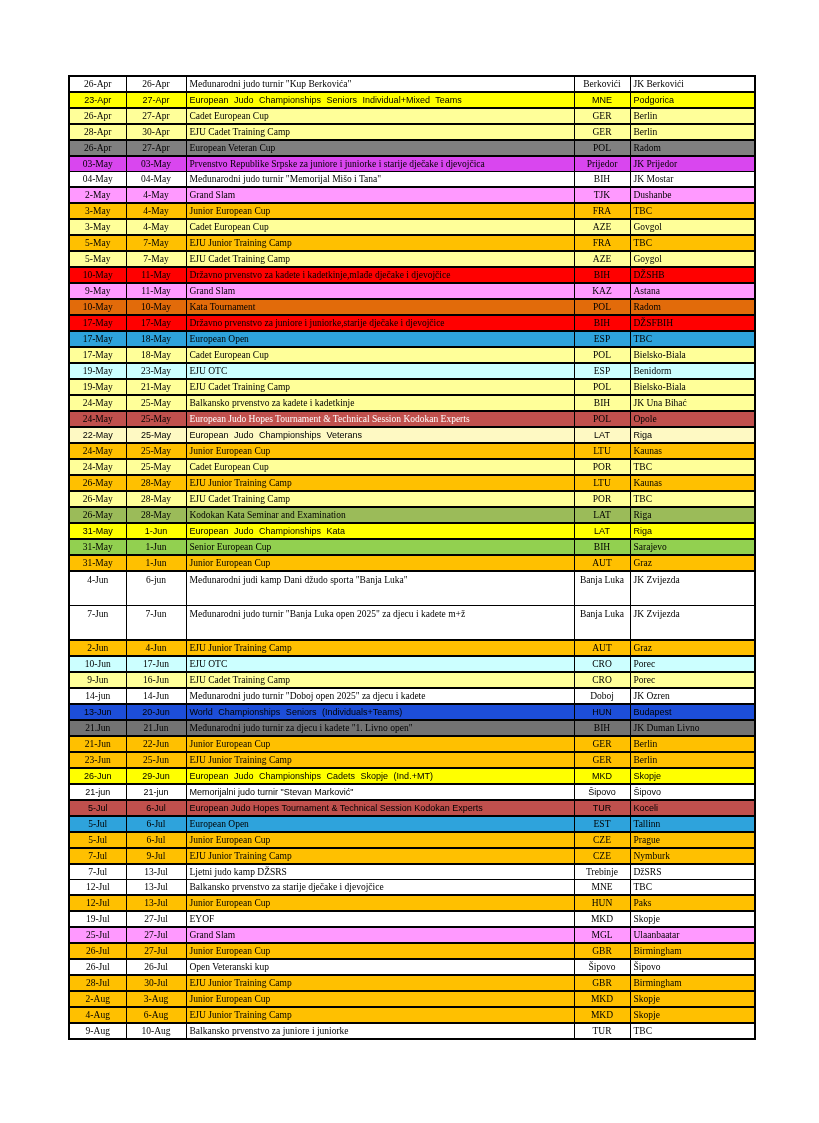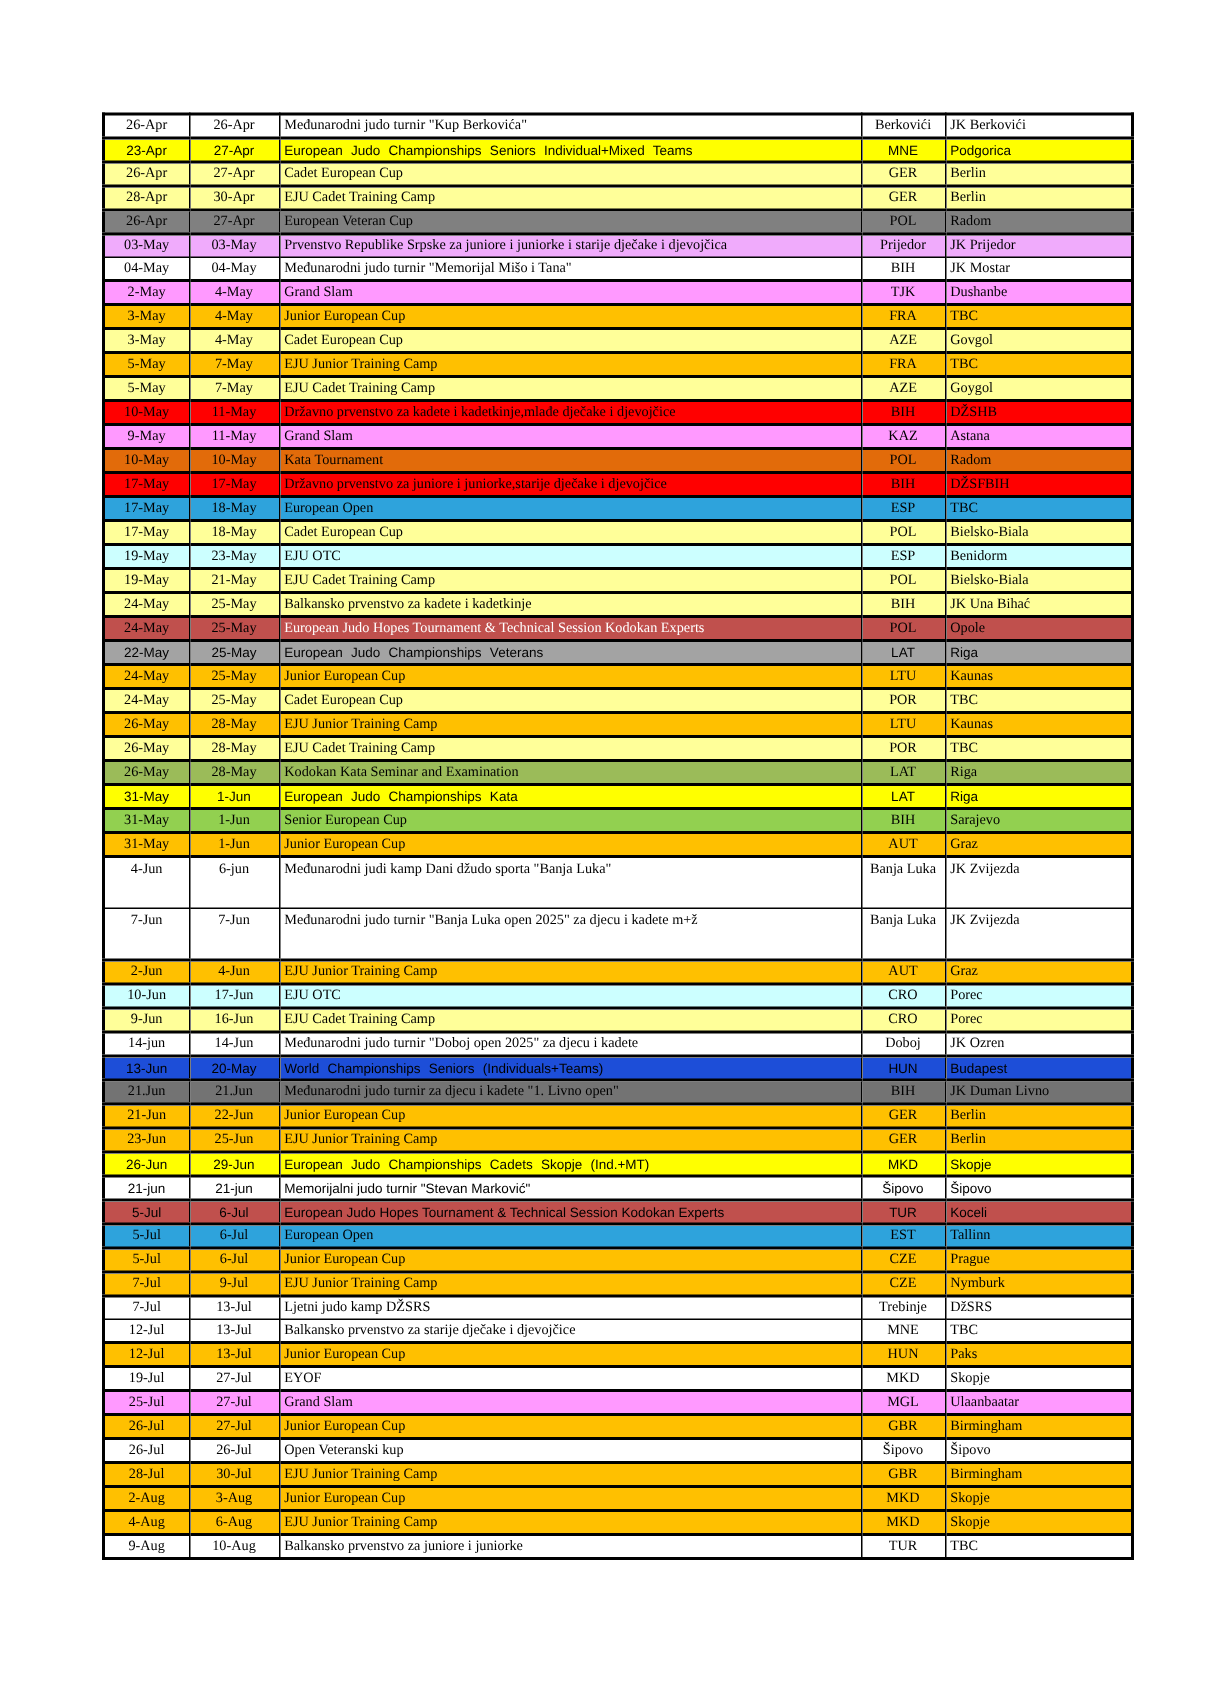--- a/index.html
+++ b/index.html
@@ -69,21 +69,21 @@
     <td class="c4">GER</td>
     <td class="c5">Berlin</td>
   </tr>
         <tr class="colored" style="background-color: rgb(128, 128, 128);">
     <td class="c1">26-Apr</td>
     <td class="c2">27-Apr</td>
     <td class="c3">European Veteran Cup</td>
     <td class="c4">POL</td>
     <td class="c5">Radom</td>
   </tr>
-        <tr style="background-color: #f0abfc;">
+        <tr style="background-color: #d946ef;">
     <td class="c1">03-May</td>
     <td class="c2">03-May</td>
     <td class="c3">Prvenstvo Republike Srpske za juniore i juniorke i starije dječake i djevojčica</td>
     <td class="c4">Prijedor</td>
     <td class="c5">JK Prijedor</td>
   </tr>
         <tr style="background-color: rgb(255, 255, 255);">
     <td class="c1">04-May</td>
     <td class="c2">04-May</td>
     <td class="c3">Međunarodni judo turnir "Memorijal Mišo i Tana"</td>
@@ -188,21 +188,21 @@
     <td class="c4">BIH</td>
     <td class="c5">JK Una Bihać</td>
   </tr>
         <tr class="colored" style="background-color: rgb(192, 80, 77);">
     <td class="c1">24-May</td>
     <td class="c2">25-May</td>
     <td class="c3 sansCell" style="color: rgb(255, 255, 255);">European Judo Hopes Tournament &amp; Technical Session Kodokan Experts</td>
     <td class="c4">POL</td>
     <td class="c5">Opole</td>
   </tr>
-        <tr class="sans wide colored" style="background-color: #a3a3a3; color: rgb(255, 80, 0); padding-left: 48px;">
+        <tr class="sans wide colored" style="background-color: #fef9c3; color: rgb(255, 80, 0); padding-left: 48px;">
     <td class="c1">22-May</td>
     <td class="c2">25-May</td>
     <td class="c3">European Judo Championships Veterans</td>
     <td class="c4">LAT</td>
     <td class="c5">Riga</td>
   </tr>
         <tr class="colored" style="background-color: rgb(255, 192, 0);">
     <td class="c1">24-May</td>
     <td class="c2">25-May</td>
     <td class="c3">Junior European Cup</td>
@@ -295,21 +295,21 @@
   </tr>
         <tr style="background-color: rgb(255, 255, 255);">
     <td class="c1">14-jun</td>
     <td class="c2">14-Jun</td>
     <td class="c3">Međunarodni judo turnir "Doboj open 2025" za djecu i kadete</td>
     <td class="c4">Doboj</td>
     <td class="c5">JK Ozren</td>
   </tr>
         <tr class="sans wide colored" style="background-color: #1d4ed8; color: rgb(255, 0, 0);">
     <td class="c1">13-Jun</td>
-    <td class="c2">20-May</td>
+    <td class="c2">20-Jun</td>
     <td class="c3">World Championships Seniors (Individuals+Teams)</td>
     <td class="c4">HUN</td>
     <td class="c5">Budapest</td>
   </tr>
         <tr style="background-color: #737373; margin-top: 16px;">
     <td class="c1 sansCell">21.Jun</td>
     <td class="c2 sansCell">21.Jun</td>
     <td class="c3">Međunarodni judo turnir za djecu i kadete "1. Livno open"</td>
     <td class="c4">BIH</td>
     <td class="c5">JK Duman Livno</td>

